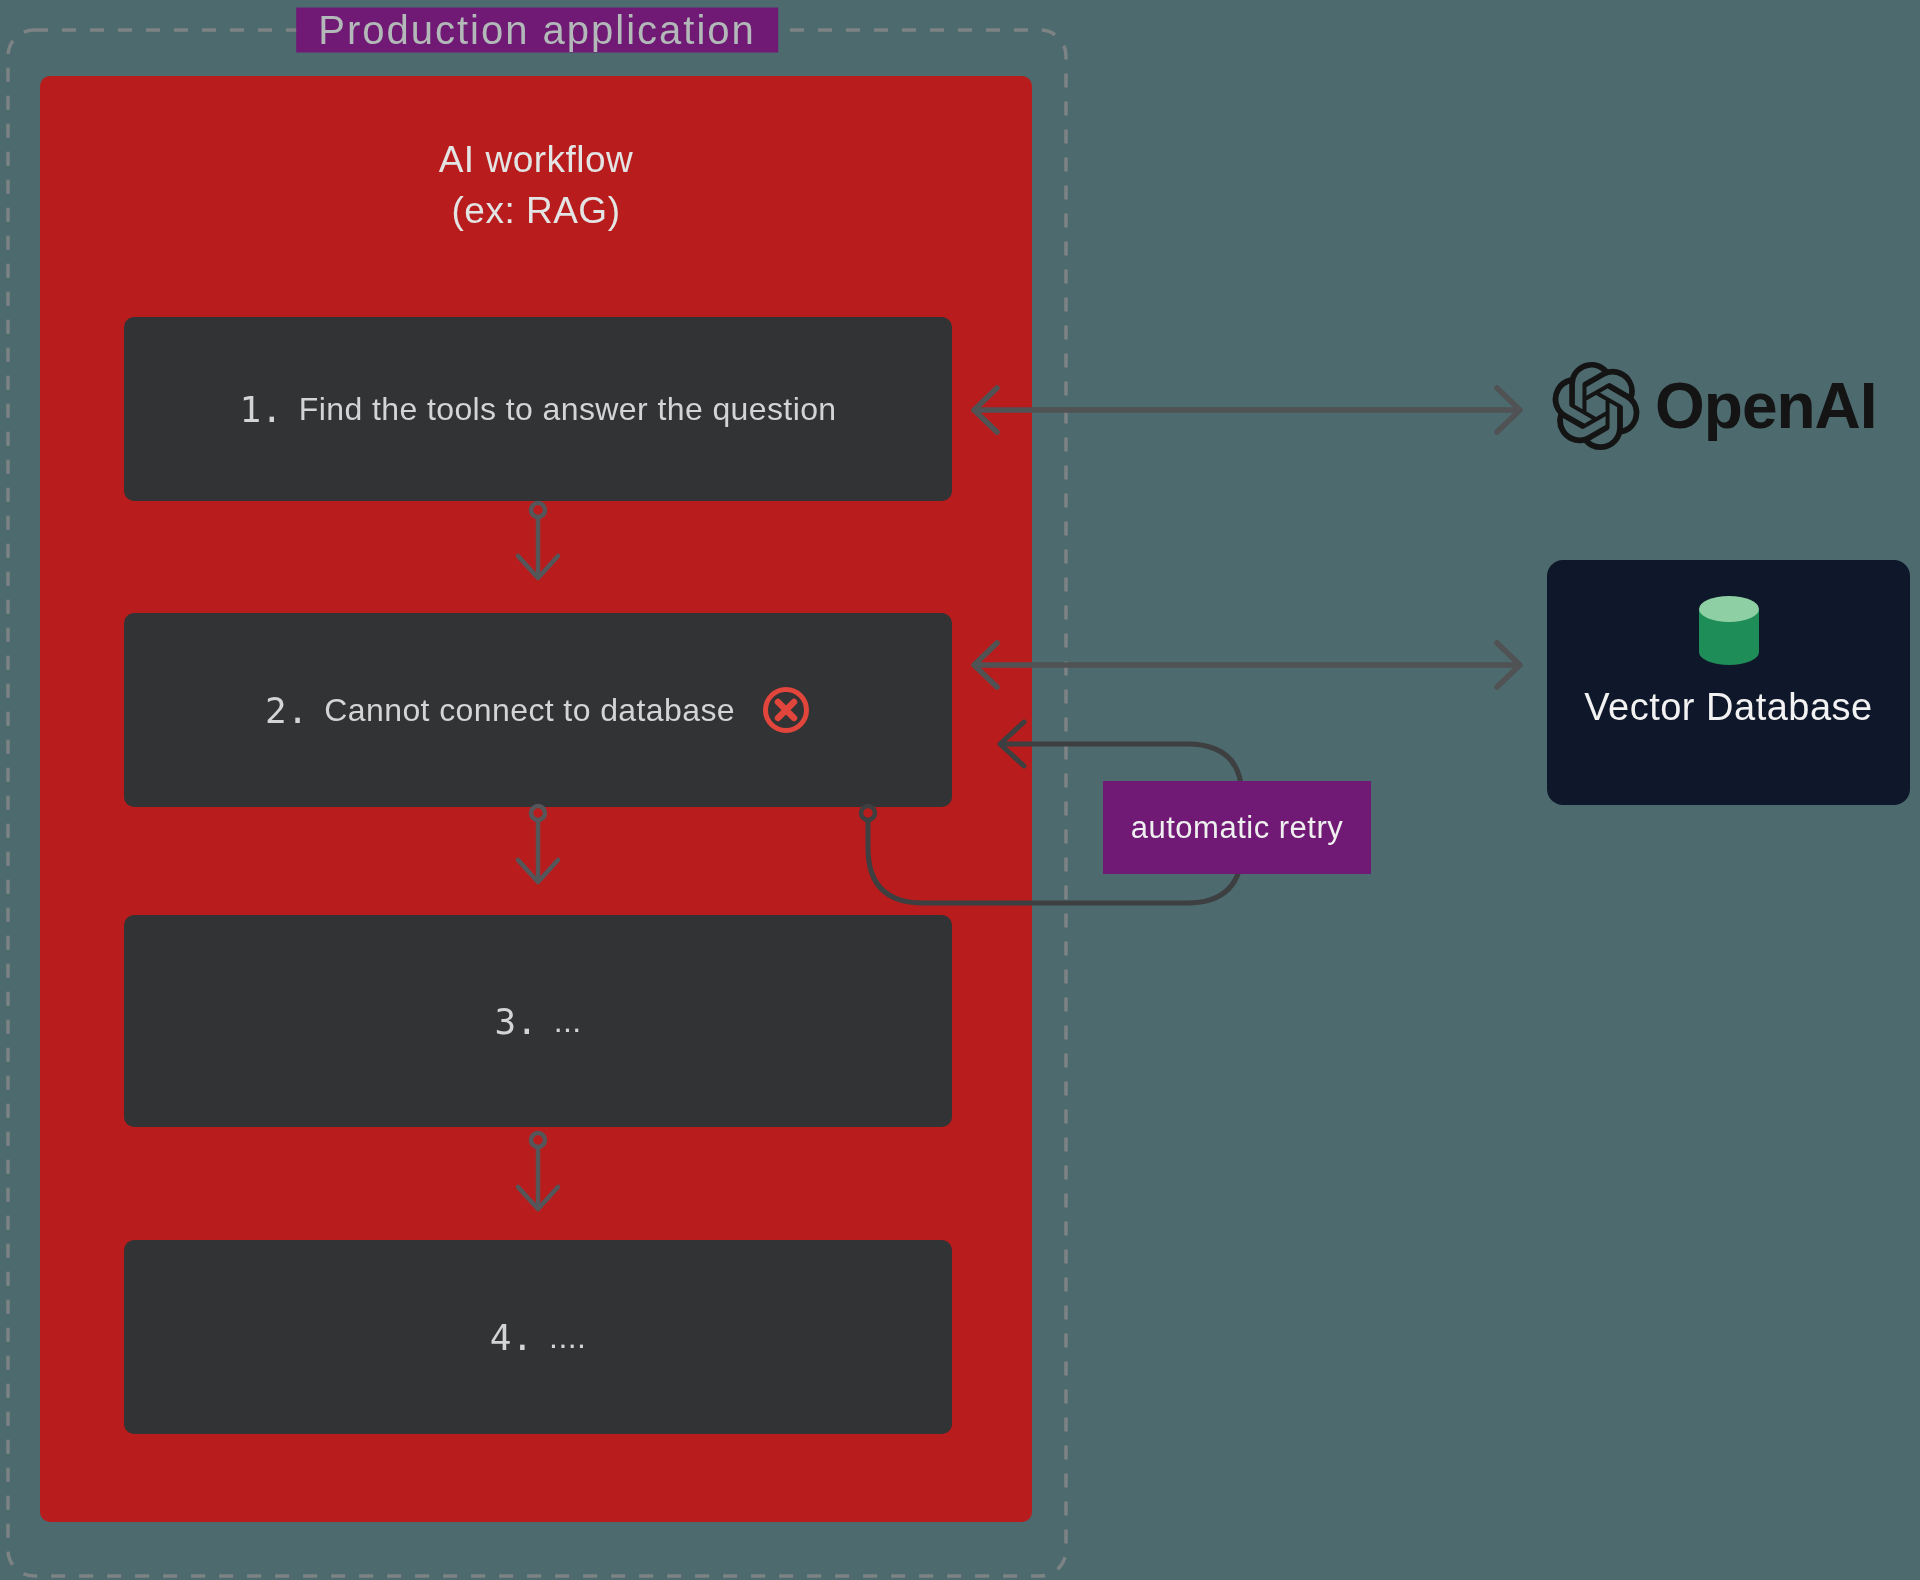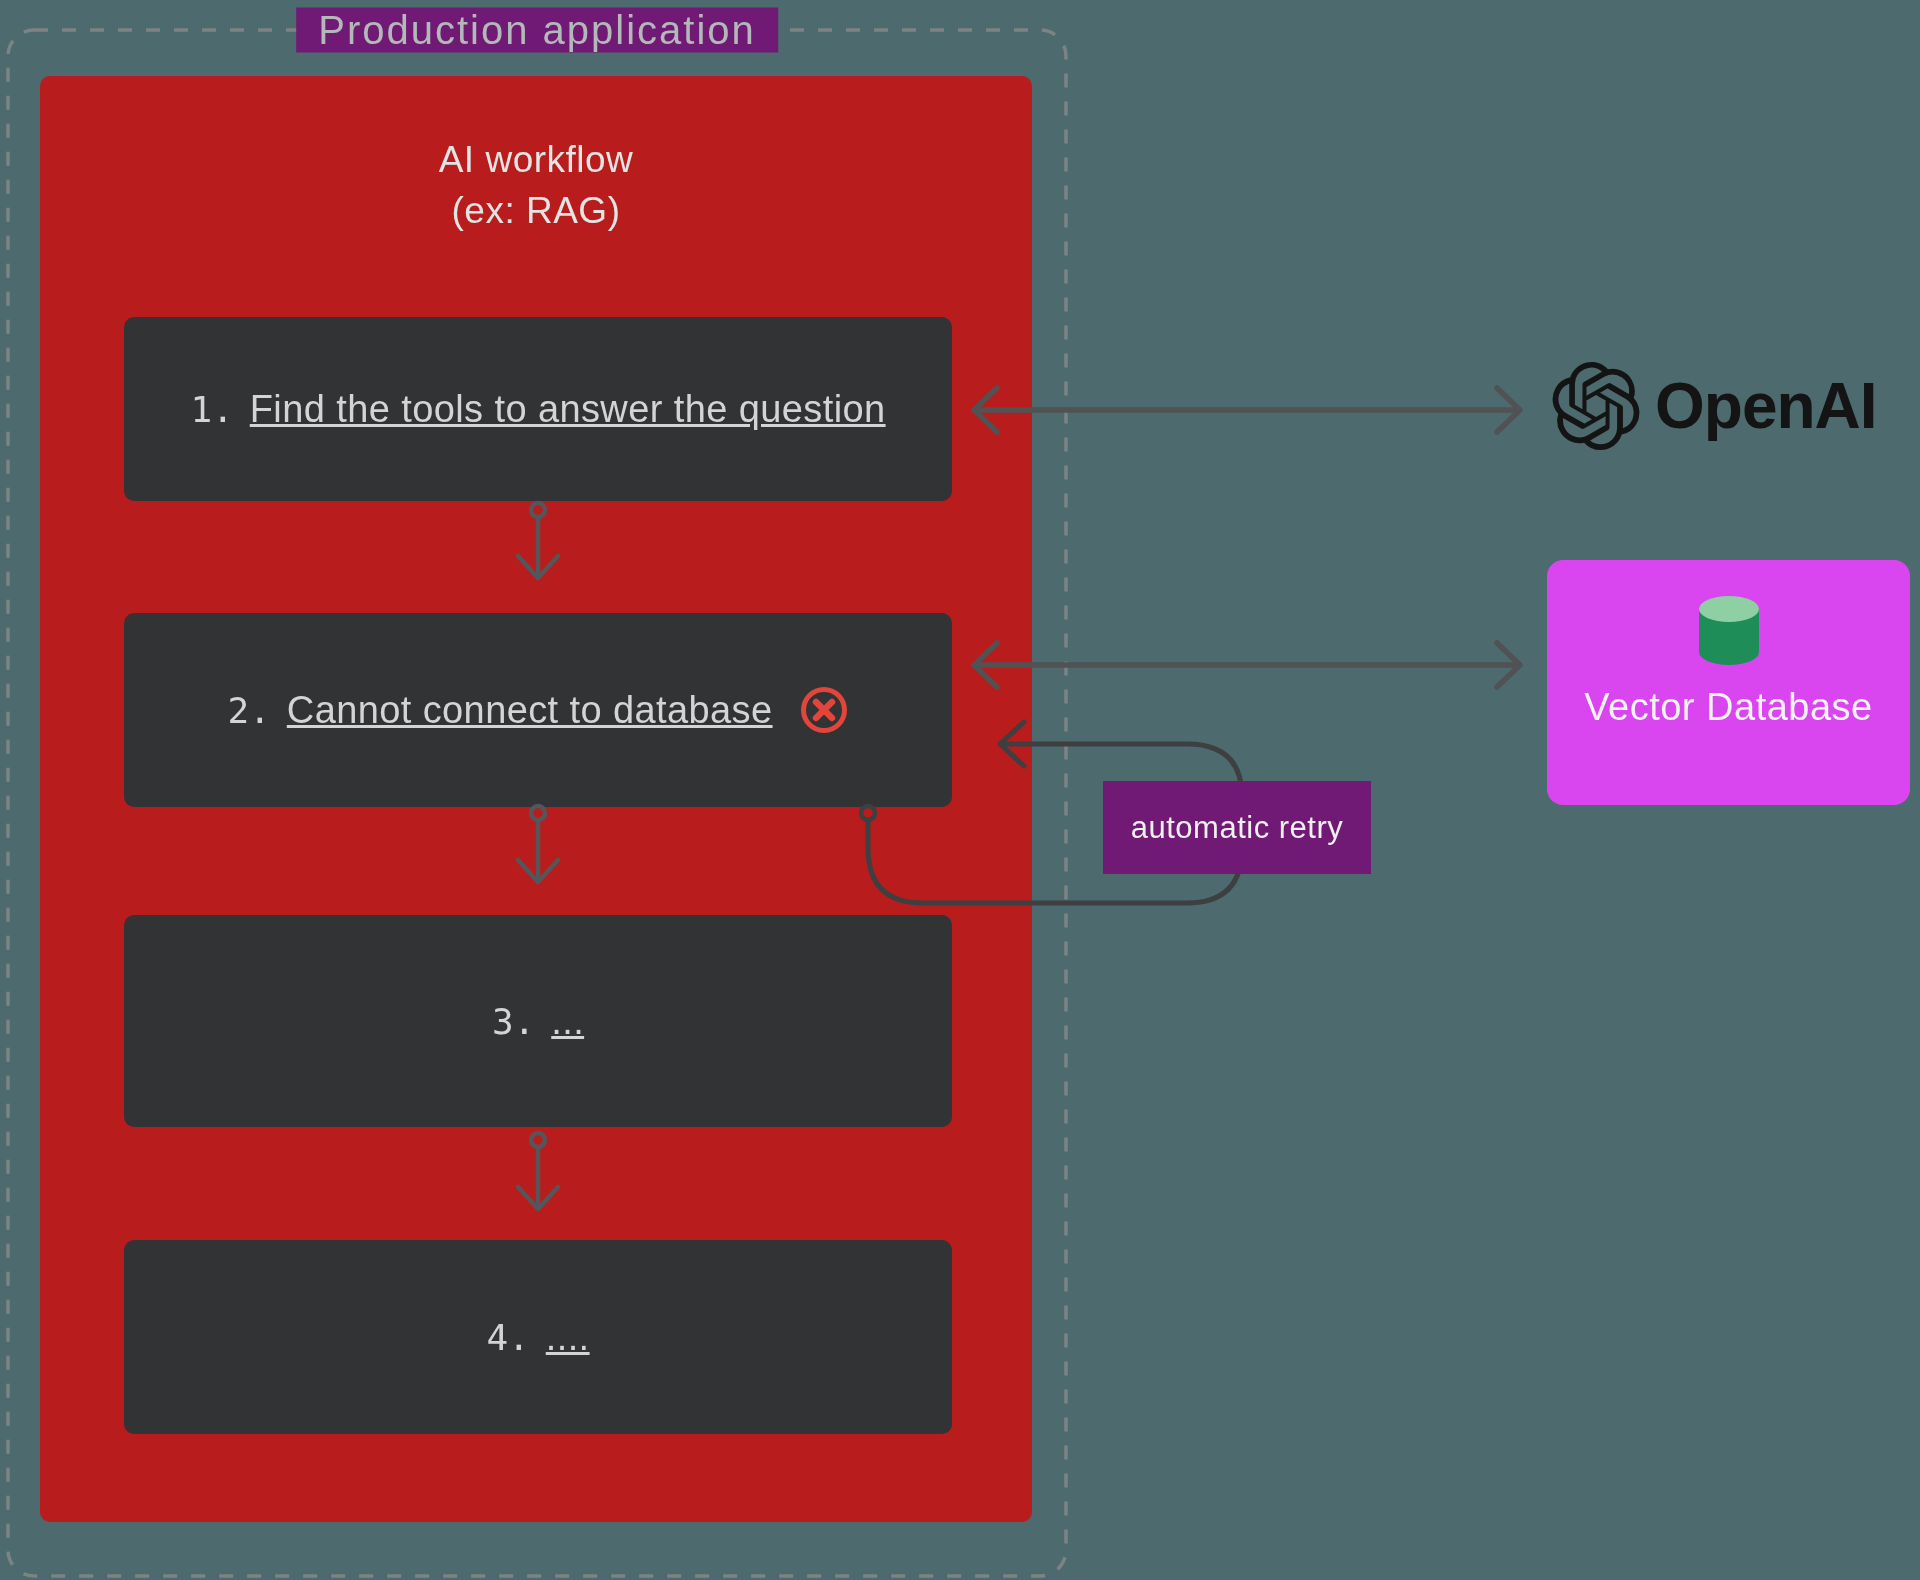--- a/index.html
+++ b/index.html
@@ -19,21 +19,21 @@
     position:absolute;left:0;top:58px;width:100%;
     text-align:center;color:#e3e4e4;font-size:37px;line-height:51px;
     letter-spacing:0.5px;
   }
   .step{
     position:absolute;left:84px;width:828px;background:#323334;border-radius:10px;
     display:flex;align-items:center;justify-content:center;gap:16px;
     color:#d3d4d5;
   }
   .step-num{font-family:"DejaVu Sans Mono", monospace;font-size:36px;}
-  .step-text{font-size:38px;letter-spacing:0.4px;text-decoration:underline;}
+  .step-text{font-size:32px;letter-spacing:0.4px;}
   .step-1{top:241px;height:184px;}
   .step-2{top:537px;height:194px;}
   .step-3{top:839px;height:212px;}
   .step-4{top:1164px;height:194px;}
   .error-badge{margin-left:10px;display:flex;align-items:center;}
 
   
   .overlay{position:absolute;left:0;top:0;z-index:2;pointer-events:none;}
 
   
@@ -56,21 +56,21 @@
     position:absolute;left:1552px;top:362px;height:88px;
     display:flex;align-items:center;gap:15px;z-index:3;
   }
   .openai-word{
     color:#141414;font-size:64px;font-weight:700;letter-spacing:-1px;
   }
 
   
   .db-card{
     position:absolute;left:1547px;top:560px;width:363px;height:245px;
-    background:#d946ef;border-radius:16px;z-index:3;
+    background:#0f172a;border-radius:16px;z-index:3;
     display:flex;flex-direction:column;align-items:center;
   }
   .db-card .cyl{margin-top:34px;}
   .db-label{margin-top:18px;color:#f2f2f2;font-size:38px;letter-spacing:0.5px;}
 </style>
 </head>
 <body>
 
 <div class="canvas">
 

